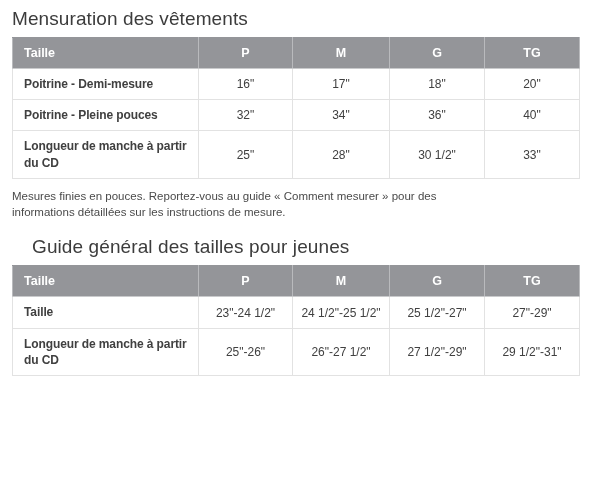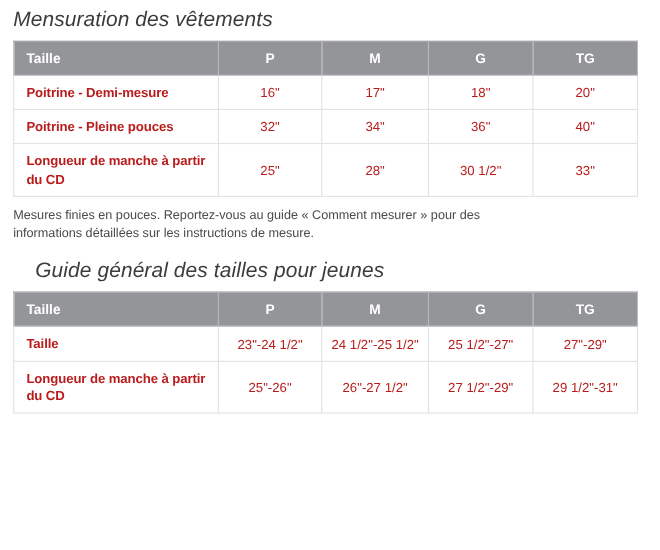--- a/index.html
+++ b/index.html
@@ -21,21 +21,20 @@
     box-sizing: border-box;
     padding: 0 12px;
   }
   .section-title {
     font-size: 19px;
     font-weight: 400;
     color: #3c3c3c;
     letter-spacing: 0.1px;
     margin: 0;
     line-height: 1;
-    font-style: italic;
   }
   #title-1 { padding-top: 9px; padding-bottom: 0; }
   #title-2 { padding-top: 0px; margin-left: 20px; }
 
   table.size-table {
     width: 489px;
     border-collapse: collapse;
     table-layout: fixed;
     border: 1px solid #d4d4d4;
     background: #ffffff;
@@ -57,21 +56,21 @@
   }
   table.size-table thead th.col-label {
     text-align: left;
     padding-left: 11px;
   }
   table.size-table thead th.col-size {
     text-align: center;
   }
   table.size-table tbody td {
     font-size: 12px;
-    color: #b91c1c;
+    color: #404040;
     vertical-align: middle;
   }
   table.size-table tbody td.row-label {
     text-align: left;
     font-weight: bold;
     padding: 7px 8px 7px 11px;
     line-height: 1.35;
     font-size: 12px;
     letter-spacing: -0.1px;
   }

